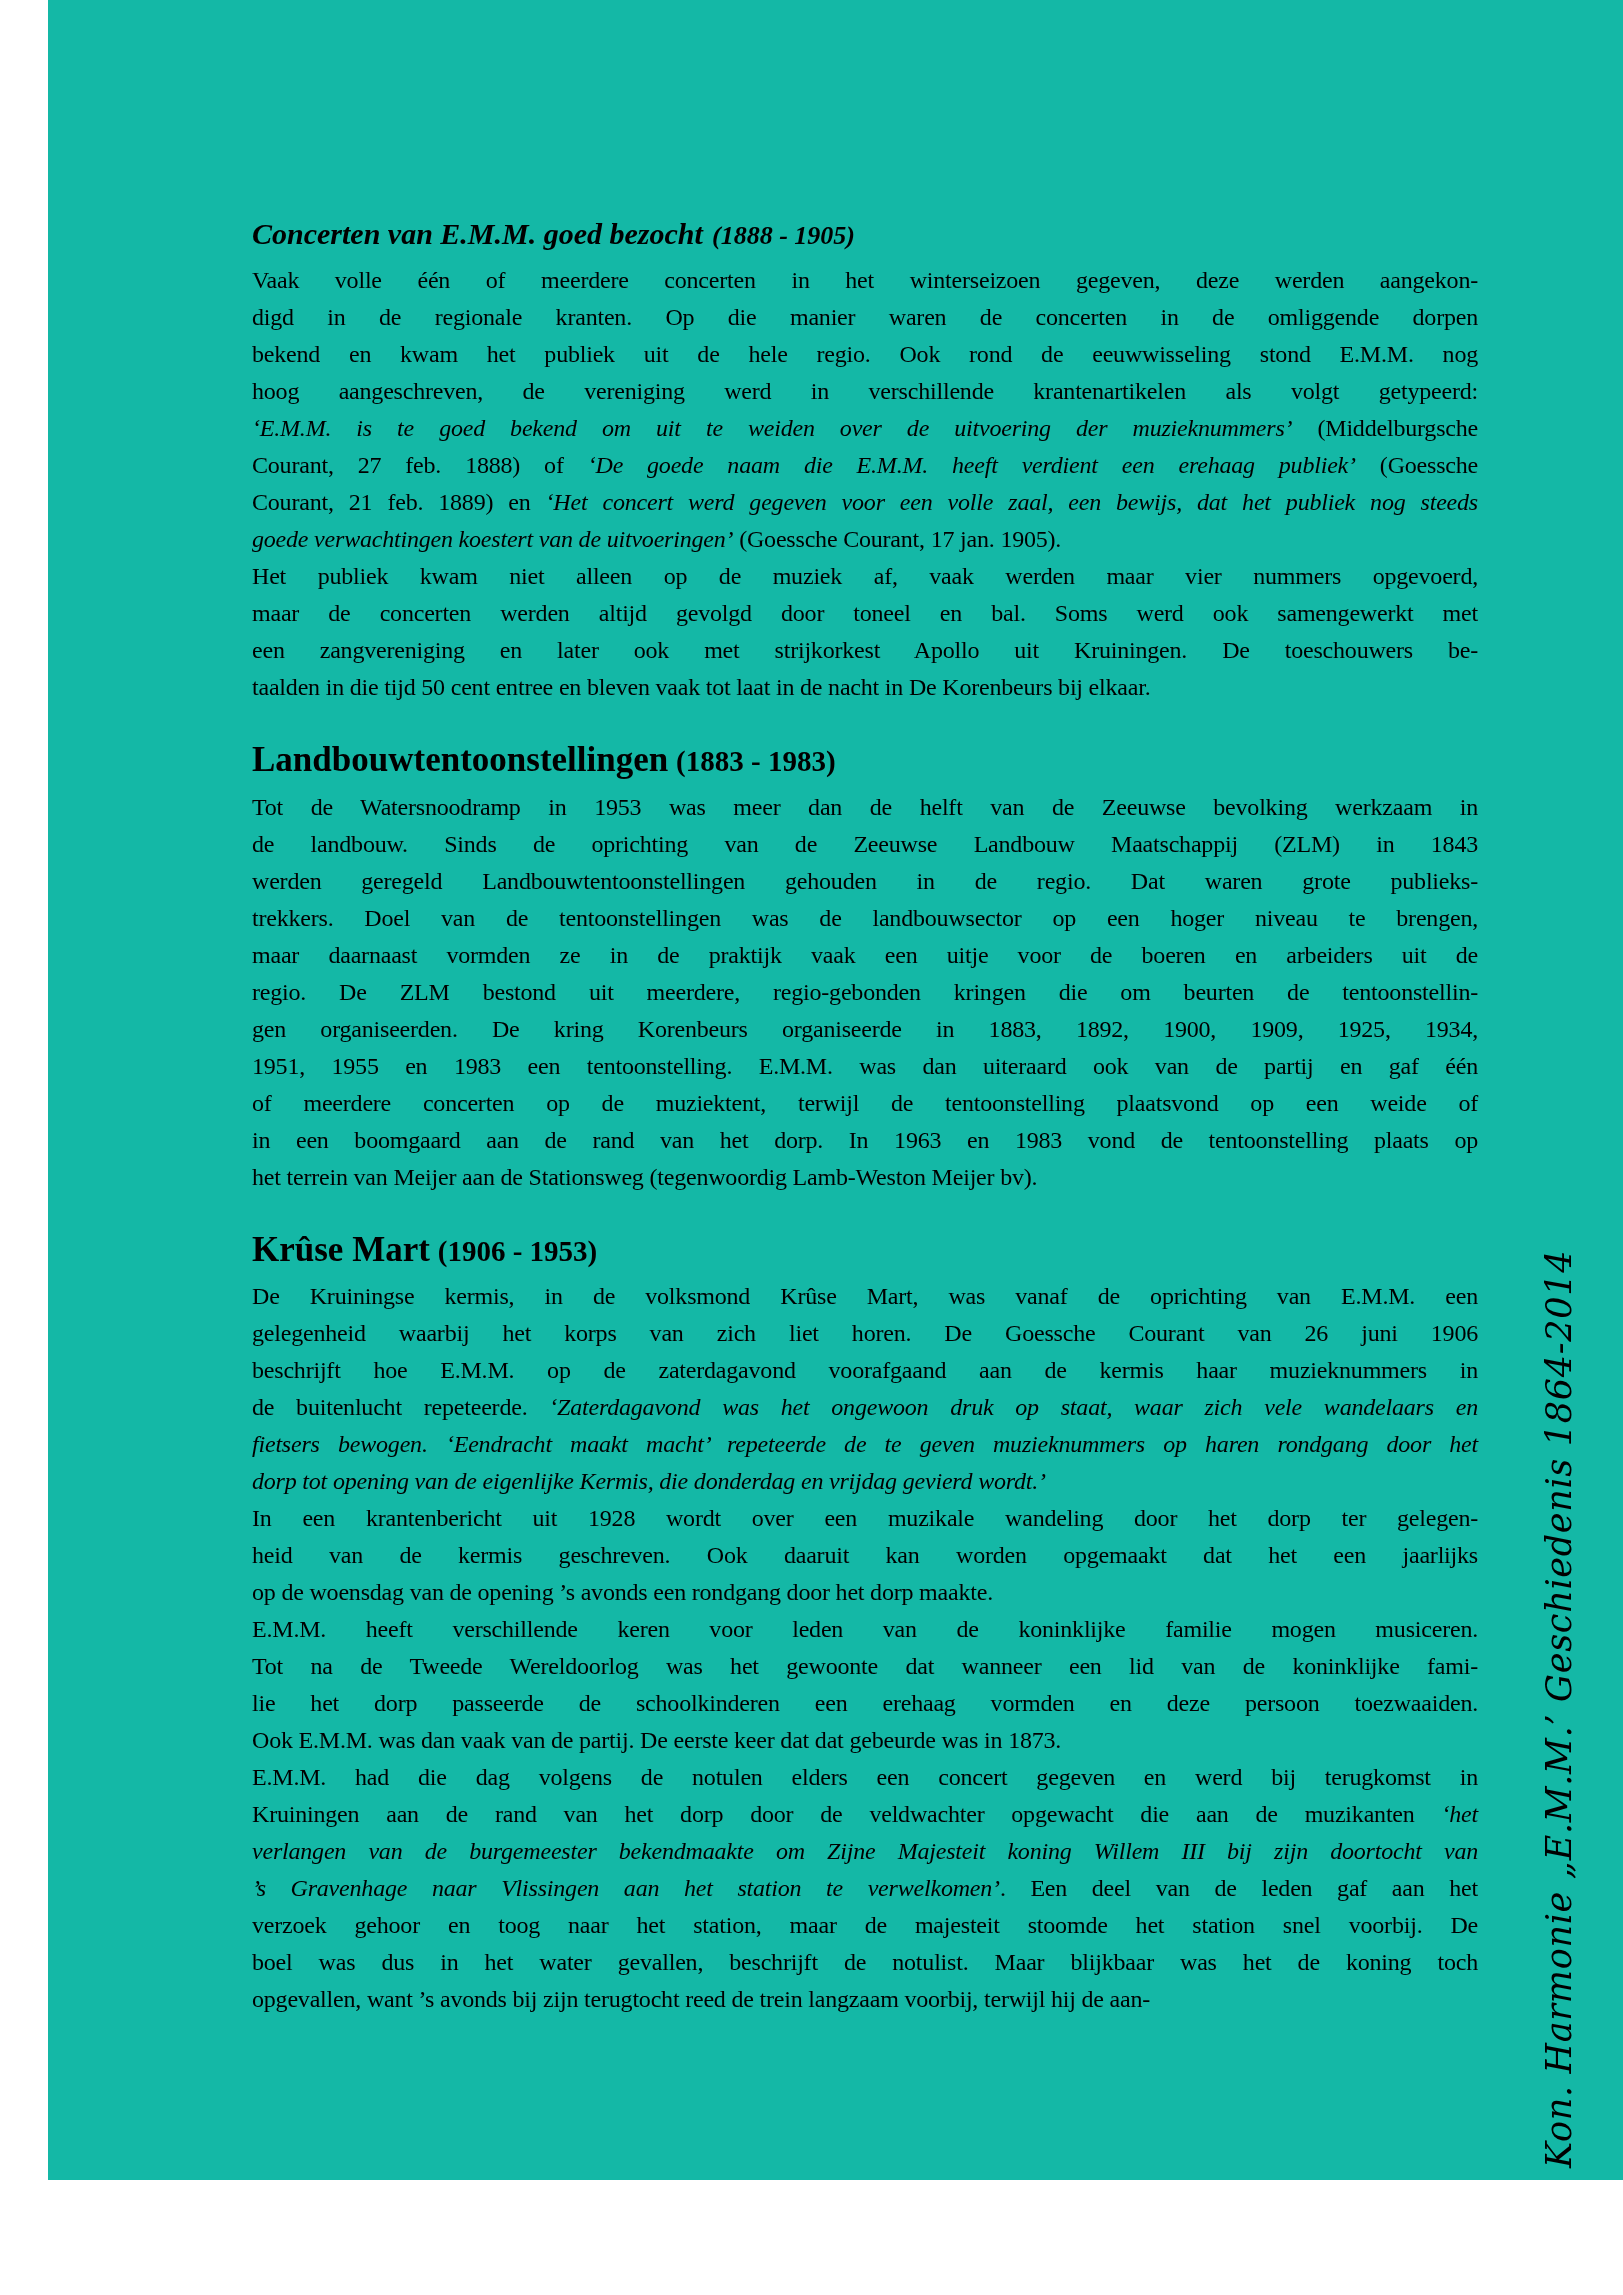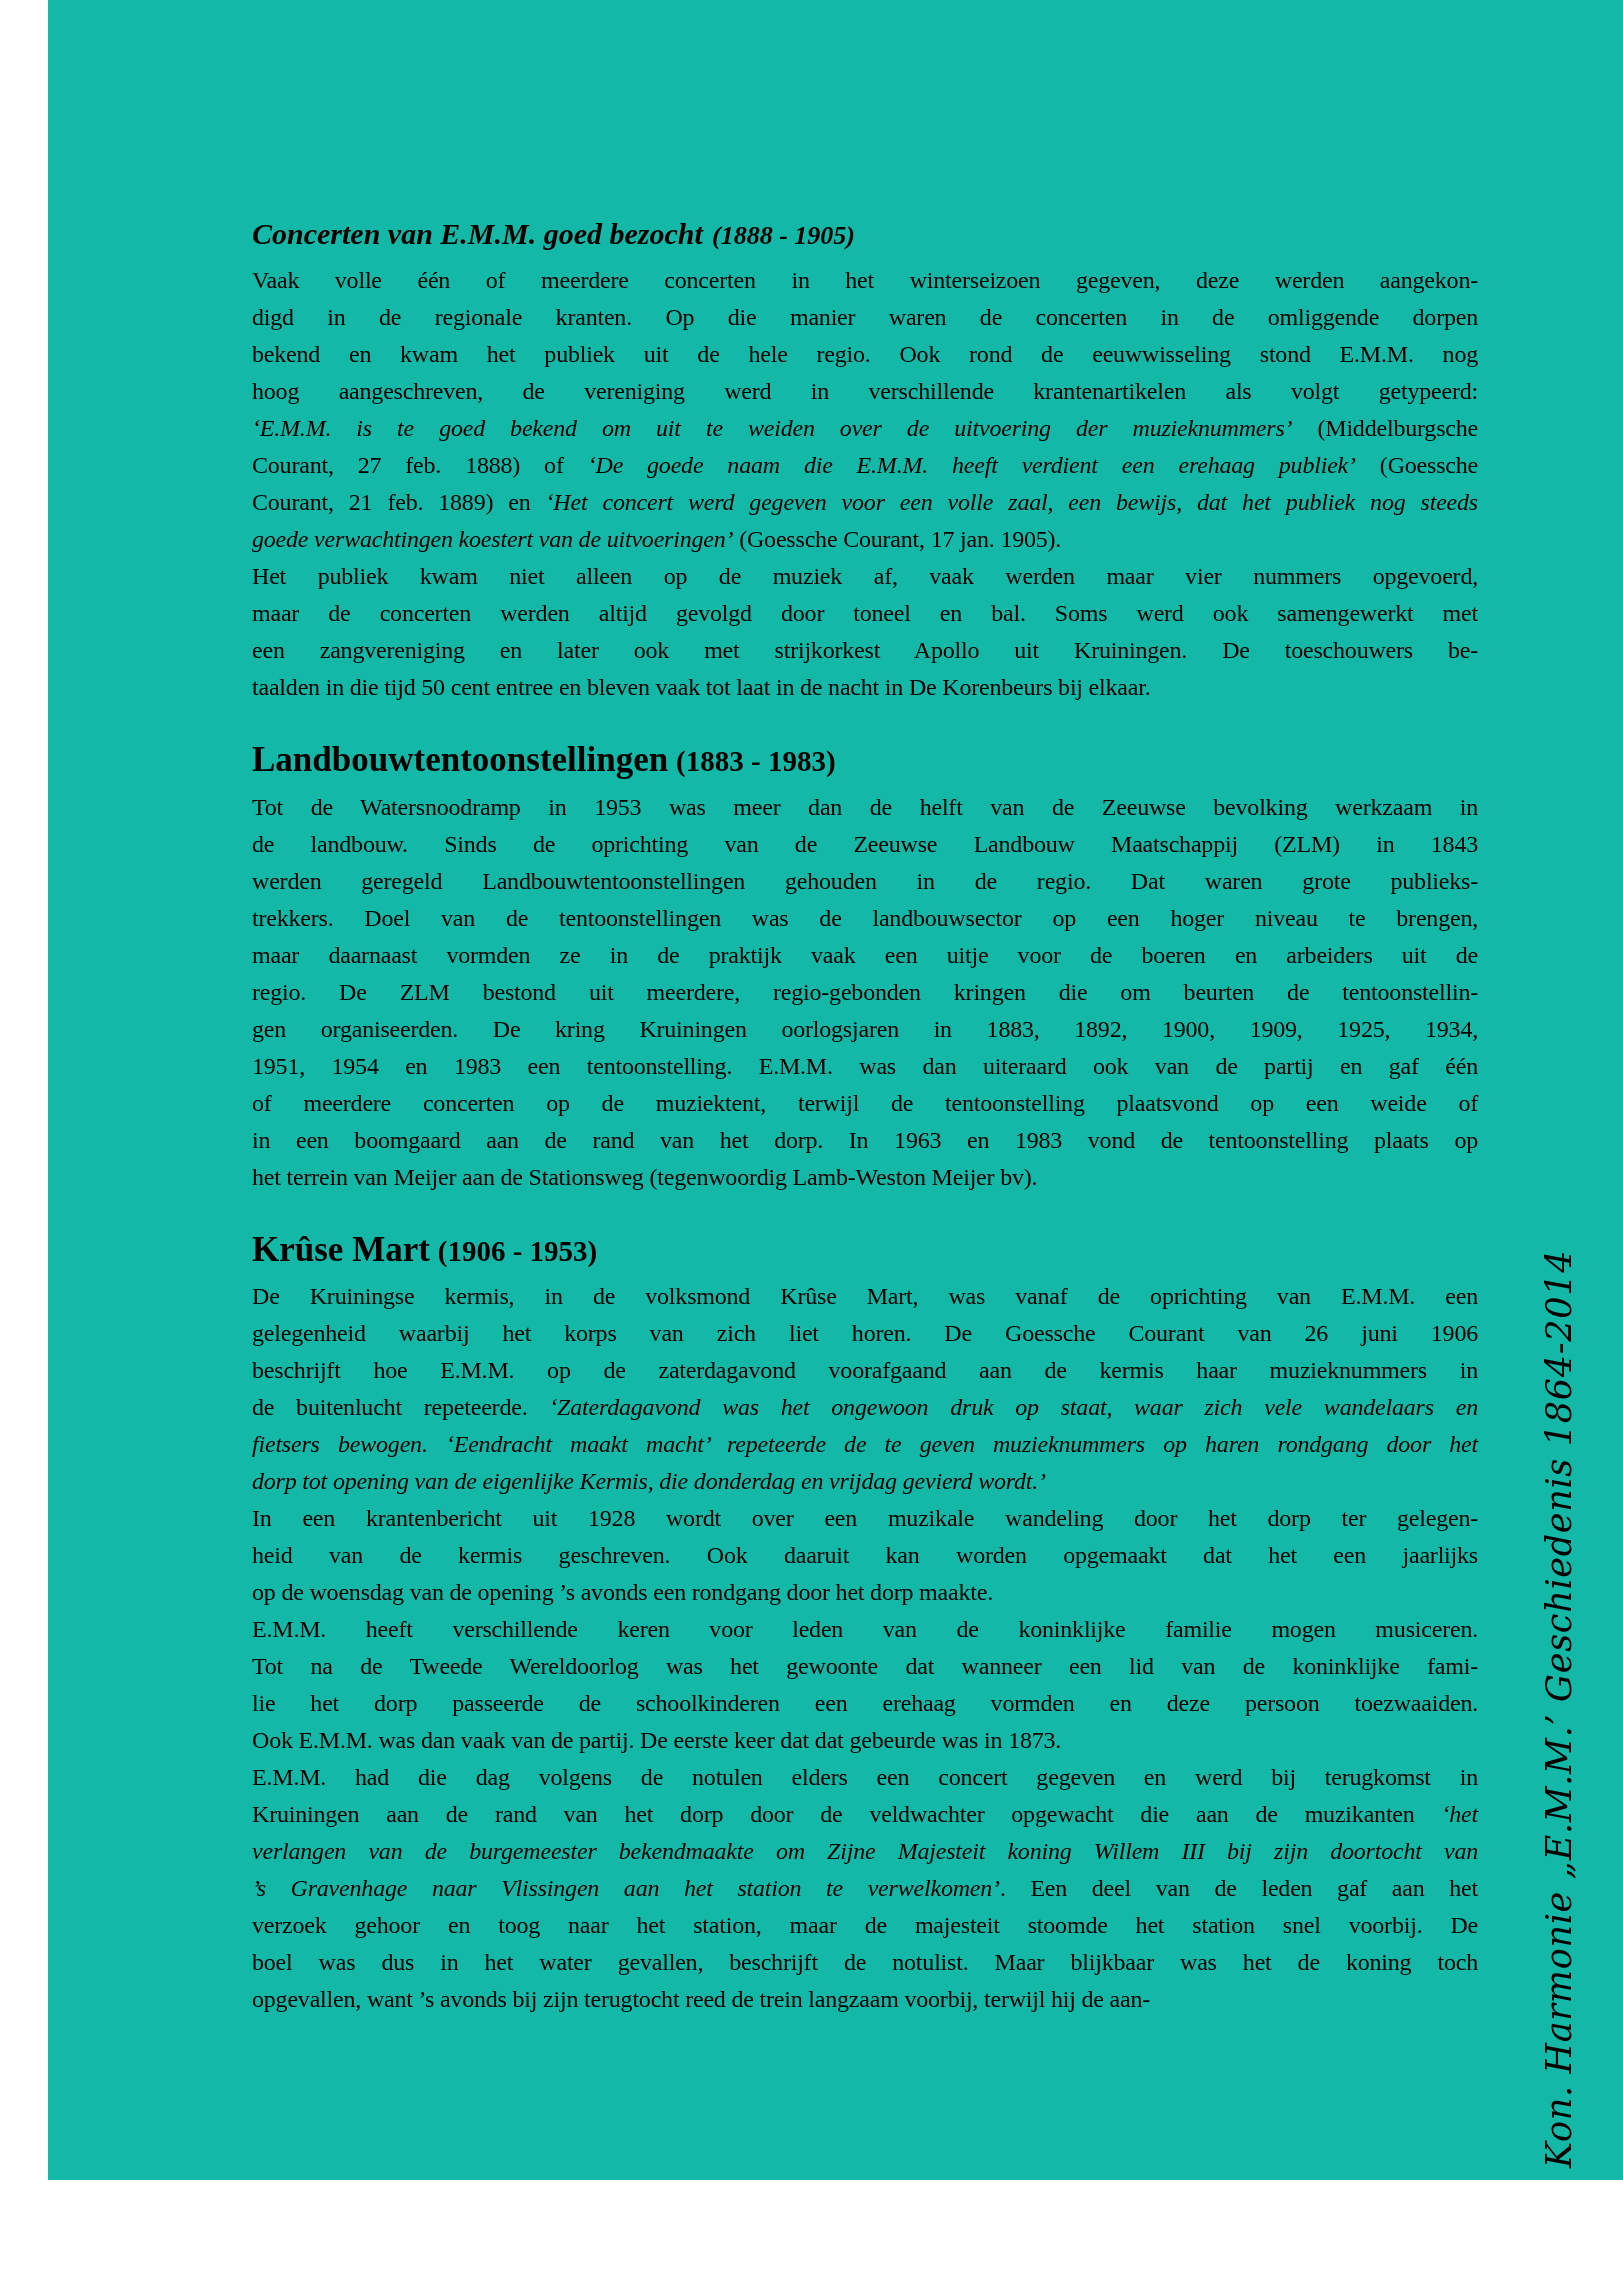--- a/index.html
+++ b/index.html
@@ -79,22 +79,22 @@
       <div class="line"><span>maar de concerten werden altijd gevolgd door toneel en bal. Soms werd ook samengewerkt met</span></div>
       <div class="line"><span>een zangvereniging en later ook met strijkorkest Apollo uit Kruiningen. De toeschouwers be-</span></div>
       <div class="line end"><span>taalden in die tijd 50 cent entree en bleven vaak tot laat in de nacht in De Korenbeurs bij elkaar.</span></div>
       <div class="heading h-big"><span class="h-title">Landbouwtentoonstellingen</span><span class="h-years">(1883 - 1983)</span></div>
       <div class="line"><span>Tot de Watersnoodramp in 1953 was meer dan de helft van de Zeeuwse bevolking werkzaam in</span></div>
       <div class="line"><span>de landbouw. Sinds de oprichting van de Zeeuwse Landbouw Maatschappij (ZLM) in 1843</span></div>
       <div class="line"><span>werden geregeld Landbouwtentoonstellingen gehouden in de regio. Dat waren grote publieks-</span></div>
       <div class="line"><span>trekkers. Doel van de tentoonstellingen was de landbouwsector op een hoger niveau te brengen,</span></div>
       <div class="line"><span>maar daarnaast vormden ze in de praktijk vaak een uitje voor de boeren en arbeiders uit de</span></div>
       <div class="line"><span>regio. De ZLM bestond uit meerdere, regio-gebonden kringen die om beurten de tentoonstellin-</span></div>
-      <div class="line"><span>gen organiseerden. De kring Kruiningen oorlogsjaren in 1883, 1892, 1900, 1909, 1925, 1934,</span></div>
-      <div class="line"><span>1951, 1954 en 1983 een tentoonstelling. E.M.M. was dan uiteraard ook van de partij en gaf één</span></div>
+      <div class="line"><span>gen organiseerden. De kring Korenbeurs organiseerde in 1883, 1892, 1900, 1909, 1925, 1934,</span></div>
+      <div class="line"><span>1951, 1955 en 1983 een tentoonstelling. E.M.M. was dan uiteraard ook van de partij en gaf één</span></div>
       <div class="line"><span>of meerdere concerten op de muziektent, terwijl de tentoonstelling plaatsvond op een weide of</span></div>
       <div class="line"><span>in een boomgaard aan de rand van het dorp. In 1963 en 1983 vond de tentoonstelling plaats op</span></div>
       <div class="line end"><span>het terrein van Meijer aan de Stationsweg (tegenwoordig Lamb-Weston Meijer bv).</span></div>
       <div class="heading h-big"><span class="h-title">Krûse Mart</span><span class="h-years">(1906 - 1953)</span></div>
       <div class="line"><span>De Kruiningse kermis, in de volksmond Krûse Mart, was vanaf de oprichting van E.M.M. een</span></div>
       <div class="line"><span>gelegenheid waarbij het korps van zich liet horen. De Goessche Courant van 26 juni 1906</span></div>
       <div class="line"><span>beschrijft hoe E.M.M. op de zaterdagavond voorafgaand aan de kermis haar muzieknummers in</span></div>
       <div class="line"><span>de buitenlucht repeteerde. </span><span class="it">‘Zaterdagavond was het ongewoon druk op staat, waar zich vele wandelaars en</span></div>
       <div class="line"><span class="it">fietsers bewogen. ‘Eendracht maakt macht’ repeteerde de te geven muzieknummers op haren rondgang door het</span></div>
       <div class="line end"><span class="it">dorp tot opening van de eigenlijke Kermis, die donderdag en vrijdag gevierd wordt.’</span></div>

